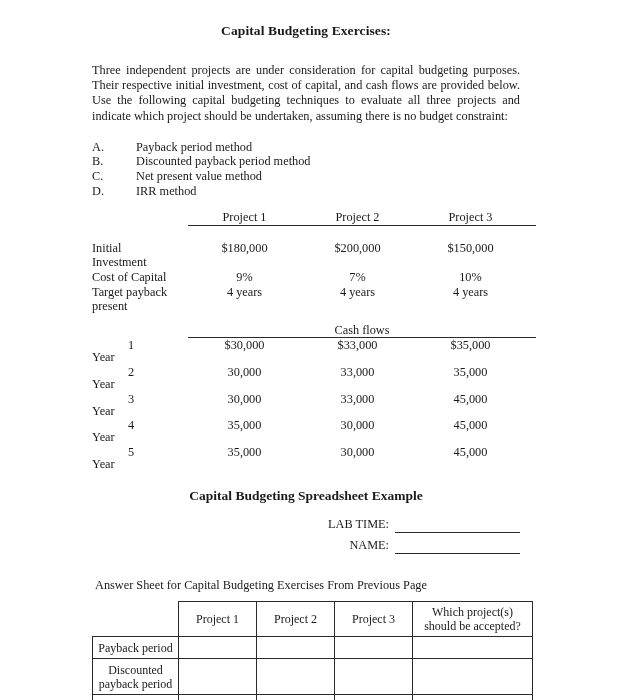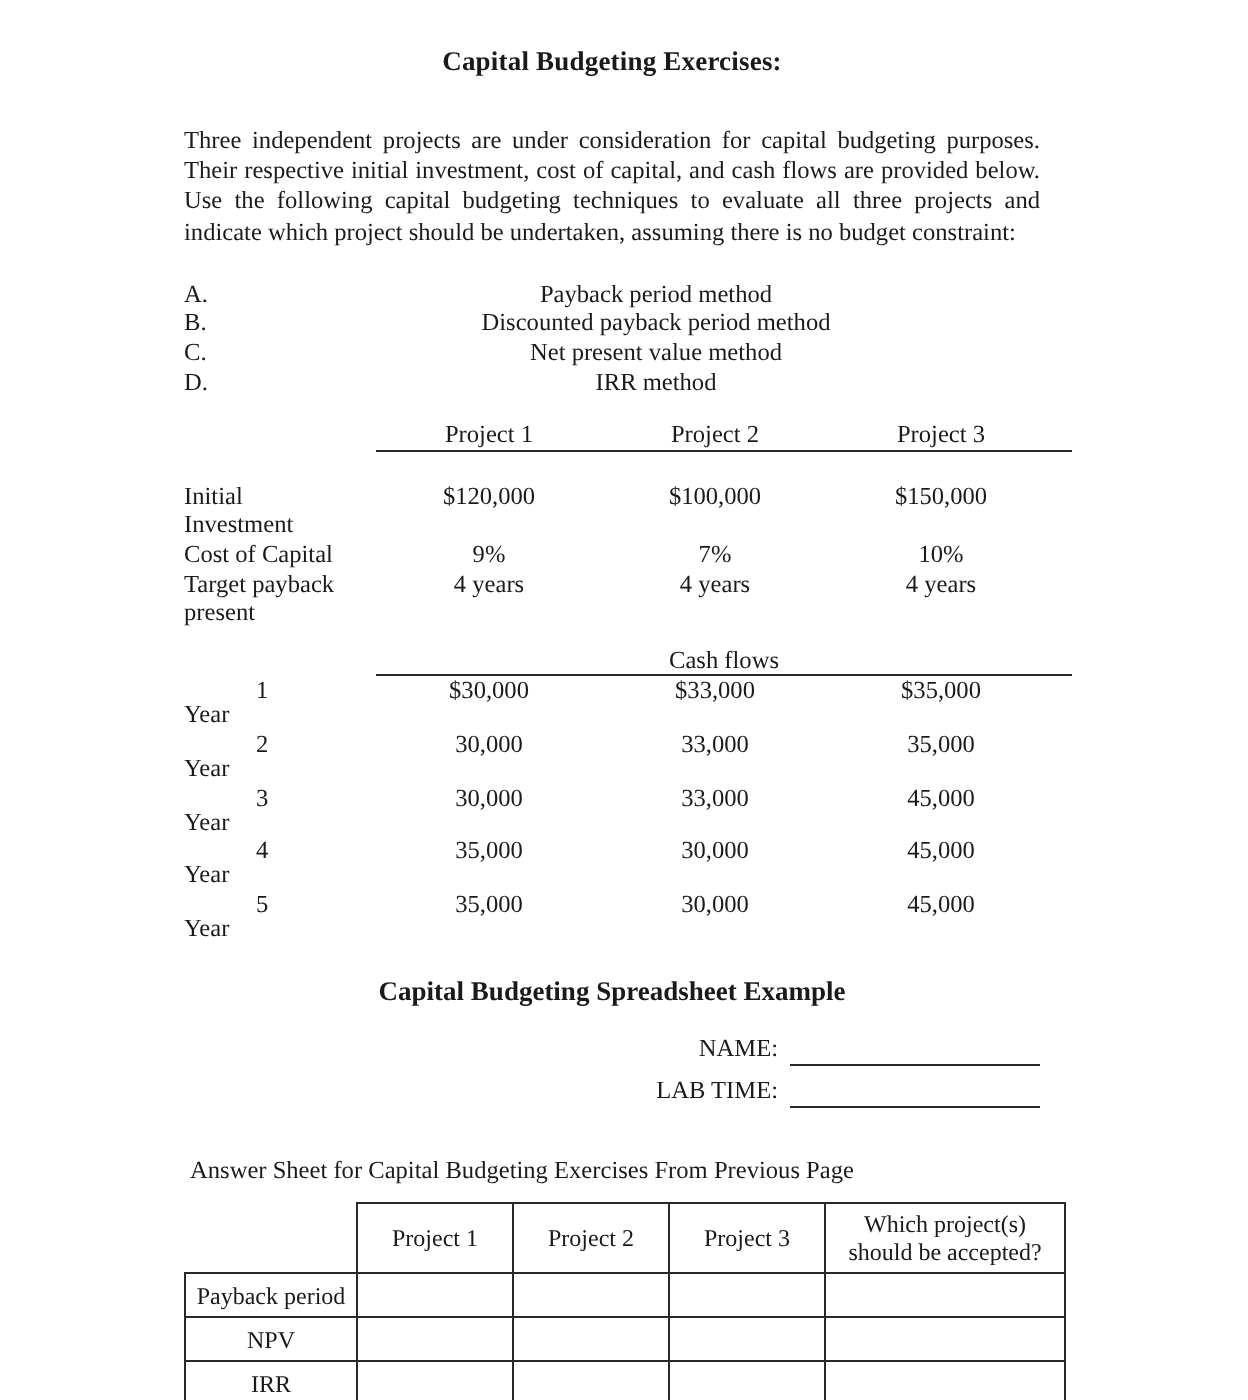--- a/index.html
+++ b/index.html
@@ -60,21 +60,20 @@
   }
   .method-row {
     display: flex;
   }
   .method-letter {
     width: 44px;
     flex: 0 0 44px;
   }
   .method-label {
     flex: 1 1 auto;
-    text-align: center;
   }
 
   
   .data-table {
     width: 100%;
     border-collapse: collapse;
     font-size: 12.3px;
     margin-top: 12px;
     table-layout: fixed;
   }
@@ -231,22 +230,22 @@
       </tr>
       <tr class="spacer-md">
           <td colspan="5"></td>
         </tr>
 
       <tr>
         <td>
           <span>Initial</span><br>
           <span>Investment</span>
         </td>
-        <td class="col-num">$120,000</td>
-        <td class="col-num">$100,000</td>
+        <td class="col-num">$180,000</td>
+        <td class="col-num">$200,000</td>
         <td class="col-num">$150,000</td>
         <td></td>
       </tr>
 
       <tr>
         <td>Cost of Capital</td>
         <td class="col-num">9%</td>
         <td class="col-num">7%</td>
         <td class="col-num">10%</td>
         <td></td>
@@ -339,25 +338,25 @@
         <td></td>
       </tr>
     </tbody>
   </table>
 
   <h2 class="section-title">Capital Budgeting Spreadsheet Example</h2>
 
 
   <div class="name-block">
     <div class="name-row">
+      <span class="name-label">LAB TIME:</span>
+      <span class="name-rule"></span>
+    </div>
+    <div class="name-row">
       <span class="name-label">NAME:</span>
-      <span class="name-rule"></span>
-    </div>
-    <div class="name-row">
-      <span class="name-label">LAB TIME:</span>
       <span class="name-rule"></span>
     </div>
   </div>
 
   <div class="answer-caption">Answer Sheet for Capital Budgeting Exercises From Previous Page</div>
 
   <table class="answer-table">
     <colgroup>
       <col class="ac-label">
         <col class="ac-proj">
@@ -376,20 +375,30 @@
           <span>should be accepted?</span>
         </td>
       </tr>
       <tr class="row-h1">
         <td>Payback period</td>
         <td></td>
         <td></td>
         <td></td>
         <td></td>
       </tr>
+      <tr class="row-h2">
+        <td>
+          <span>Discounted</span><br>
+          <span>payback period</span>
+        </td>
+        <td></td>
+        <td></td>
+        <td></td>
+        <td></td>
+      </tr>
       <tr class="row-h3">
         <td>NPV</td>
         <td></td>
         <td></td>
         <td></td>
         <td></td>
       </tr>
       <tr class="row-h3">
         <td>IRR</td>
         <td></td>

